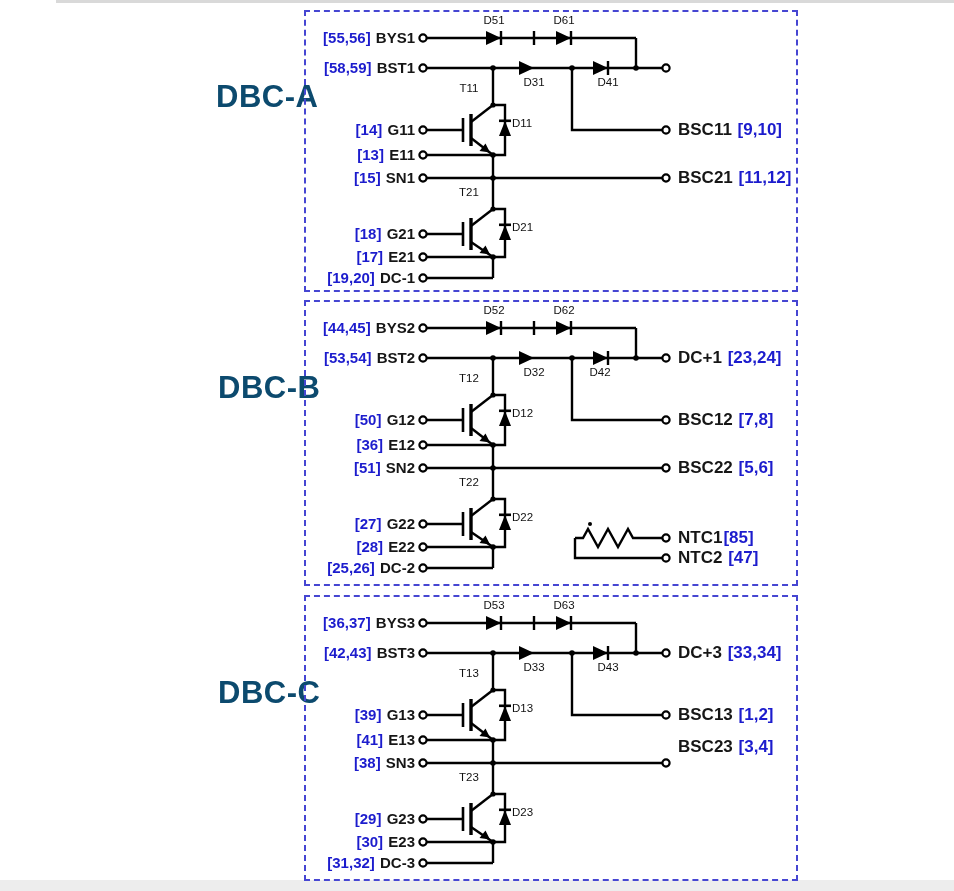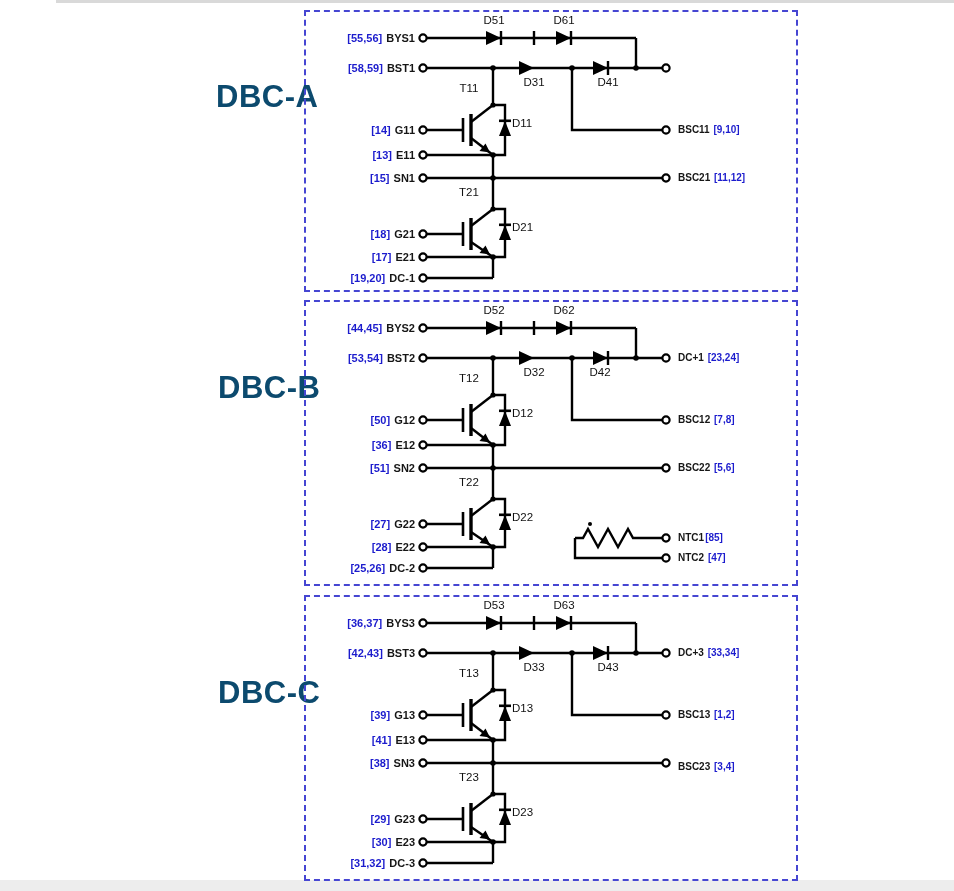--- a/index.html
+++ b/index.html
@@ -7,23 +7,23 @@
          font-family:"Liberation Sans",sans-serif;overflow:hidden;}
   .edge-top{position:absolute;left:56px;top:0;width:898px;height:3px;background:#d9d9d9;}
   .edge-bottom{position:absolute;left:0;top:880px;width:954px;height:11px;background:#ededed;}
 
   .section{position:absolute;left:304px;width:490px;border:2px dashed #4646d2;box-sizing:content-box;}
   .section svg{position:absolute;left:0;top:0;}
 
   .sec-title{position:absolute;font-size:31px;font-weight:700;color:#0c4a6e;letter-spacing:0.5px;}
 
   .lpin{position:absolute;right:380px;height:18px;line-height:18px;white-space:nowrap;
-        font-size:11px;font-weight:700;text-align:right;}
+        font-size:15px;font-weight:700;text-align:right;}
   .rpin{position:absolute;left:371px;height:18px;line-height:18px;white-space:nowrap;
-        font-size:10px;font-weight:700;text-align:right;}
+        font-size:17px;font-weight:700;text-align:right;}
   .lpin .b,.rpin .b{color:#1c1ccd;}
   .lpin .n,.rpin .n{color:#161616;margin:0 1px;}
 
   .comp{position:absolute;font-size:11.5px;font-weight:400;color:#111;height:14px;line-height:14px;white-space:nowrap;}
   .comp.ctr{transform:translateX(-50%);}
 </style>
 </head>
 <body>
 
 <div id="stage">
@@ -280,21 +280,21 @@
     <div class="lpin" style="top:17px"><span class="b">[36,37]</span> <span class="n">BYS3</span></div>
     <div class="lpin" style="top:47px"><span class="b">[42,43]</span> <span class="n">BST3</span></div>
     <div class="lpin" style="top:109px"><span class="b">[39]</span> <span class="n">G13</span></div>
     <div class="lpin" style="top:134px"><span class="b">[41]</span> <span class="n">E13</span></div>
     <div class="lpin" style="top:157px"><span class="b">[38]</span> <span class="n">SN3</span></div>
     <div class="lpin" style="top:213px"><span class="b">[29]</span> <span class="n">G23</span></div>
     <div class="lpin" style="top:236px"><span class="b">[30]</span> <span class="n">E23</span></div>
     <div class="lpin" style="top:257px"><span class="b">[31,32]</span> <span class="n">DC-3</span></div>
     <div class="rpin" style="top:47px"><span class="n">DC+3</span> <span class="b">[33,34]</span></div>
     <div class="rpin" style="top:109px"><span class="n">BSC13</span> <span class="b">[1,2]</span></div>
-    <div class="rpin" style="top:161px"><span class="n">BSC23</span> <span class="b">[3,4]</span></div>
+    <div class="rpin" style="top:141px"><span class="n">BSC23</span> <span class="b">[3,4]</span></div>
     <div class="comp ctr" style="left:188px;top:1px">D53</div>
     <div class="comp ctr" style="left:258px;top:1px">D63</div>
     <div class="comp ctr" style="left:228px;top:63px">D33</div>
     <div class="comp ctr" style="left:302px;top:63px">D43</div>
     <div class="comp ctr" style="left:163px;top:69px">T13</div>
     <div class="comp" style="left:206px;top:104px">D13</div>
     <div class="comp ctr" style="left:163px;top:173px">T23</div>
     <div class="comp" style="left:206px;top:208px">D23</div>
   </div>
 </div>

